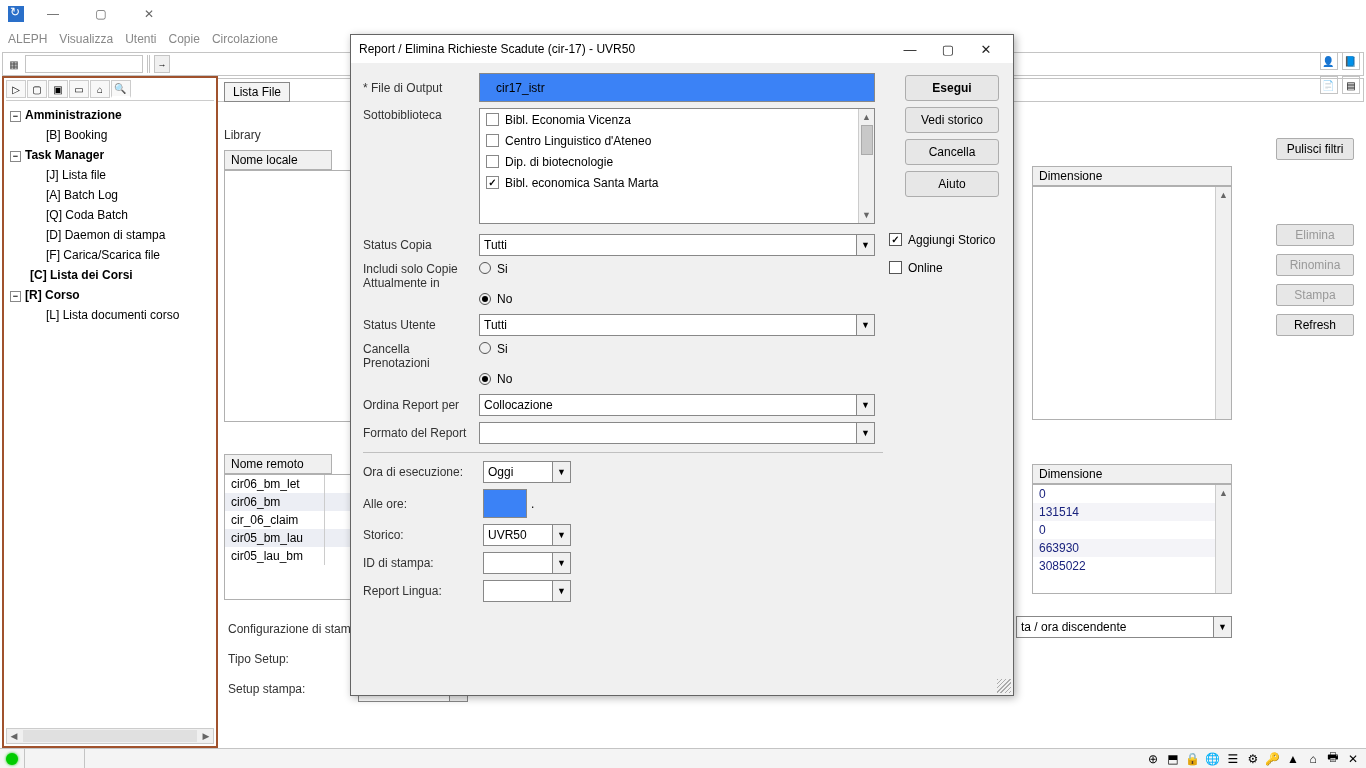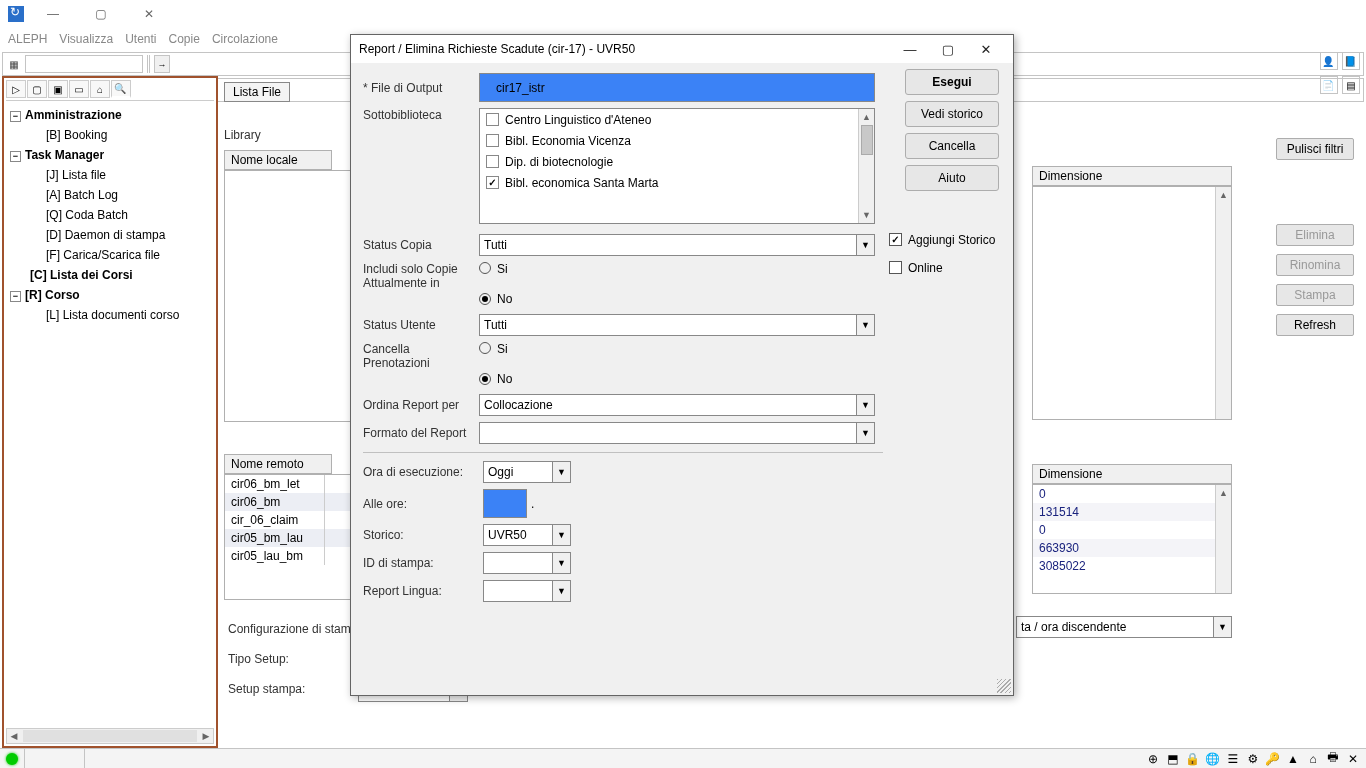--- a/index.html
+++ b/index.html
@@ -52,21 +52,21 @@
 .statusbar .right-ico { margin-left: 2px; width: 18px; height: 16px; display:flex;align-items:center;justify-content:center;font-size:12px;}
 
 .dialog { position: absolute; left: 350px; top: 34px; width: 664px; height: 662px; background: #f0f0f0; border: 1px solid #646464; box-shadow: 2px 2px 8px rgba(0,0,0,0.3); z-index: 100; }
 .dlg-title { height: 28px; background: #fff; display: flex; align-items: center; padding: 0 8px; }
 .dlg-title .t { flex: 1; font-size: 12px; }
 .dlg-ctrls { display: flex; }
 .dlg-ctrls .dbtn { width: 38px; height: 24px; display: flex; align-items: center; justify-content: center; color: #222; font-size: 13px;}
 .dlg-body { position: absolute; top: 28px; left: 0; right: 0; bottom: 0; padding: 10px 12px; }
 .dlg-btn { width: 94px; height: 26px; border: 1px solid #adadad; background: #e7e7e7; border-radius: 3px; margin-bottom: 6px; }
 .dlg-btn.primary { font-weight: bold; }
-.dlg-right { position: absolute; right: 14px; top: 6px; display: flex; flex-direction: column; }
+.dlg-right { position: absolute; right: 14px; top: 12px; display: flex; flex-direction: column; }
 .frm-row { display: flex; align-items: center; margin-bottom: 6px; min-height: 22px;}
 .frm-lbl { width: 116px; color: #333; font-size: 12px;}
 .frm-input { height: 29px; border: 1px solid #888; background: #3b82f6; padding: 2px 16px; width: 396px; }
 .frm-select { height: 22px; border: 1px solid #888; background: #fff; padding: 2px 4px; width: 396px; position: relative; display:flex;align-items:center;}
 .frm-select .ddarw { position: absolute; right: 0; top: 0; width: 18px; height: 100%; border-left: 1px solid #888; background: #f0f0f0; display: flex; align-items: center; justify-content: center; font-size: 9px;}
 .frm-select.sm { width: 88px; }
 .sublib { border: 1px solid #888; background: #fff; width: 396px; height: 116px; position: relative; overflow: hidden;}
 .sublib .sbrow { display: flex; align-items: center; padding: 2px 6px; gap: 6px; height: 21px;}
 .sublib .cb { width: 13px; height: 13px; border: 1px solid #888; background: #fff; display:flex;align-items:center;justify-content:center;font-size:10px;font-weight:bold;}
 .sublib .scroll{position:absolute;right:0;top:0;width:16px;height:100%;background:#f0f0f0;border-left:1px solid #ccc;}
@@ -285,25 +285,25 @@
     <div class="frm-row">
       <div class="frm-lbl">* File di Output</div>
       <input class="frm-input" value="cir17_istr" style="">
     </div>
 
     <div class="frm-row" style="align-items:flex-start">
       <div class="frm-lbl">Sottobiblioteca</div>
       <div class="sublib">
         <div class="sbrow">
             <div class="cb"></div>
-            <span>Centro Linguistico d'Ateneo</span>
+            <span>Bibl. Economia Vicenza</span>
           </div>
         <div class="sbrow">
             <div class="cb"></div>
-            <span>Bibl. Economia Vicenza</span>
+            <span>Centro Linguistico d'Ateneo</span>
           </div>
         <div class="sbrow">
             <div class="cb"></div>
             <span>Dip. di biotecnologie</span>
           </div>
         <div class="sbrow">
             <div class="cb">✓</div>
             <span>Bibl. economica Santa Marta</span>
           </div>
         <div class="scroll">

